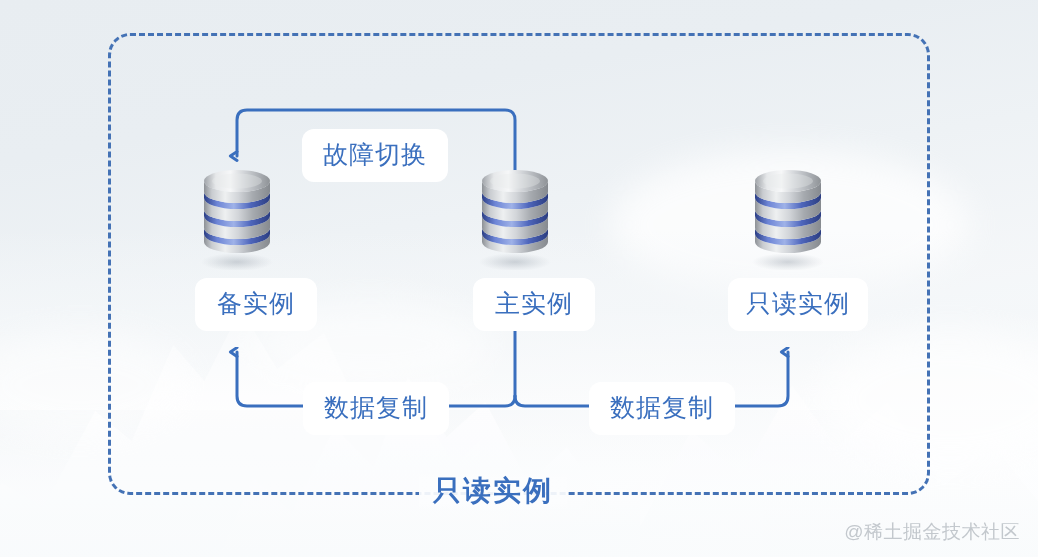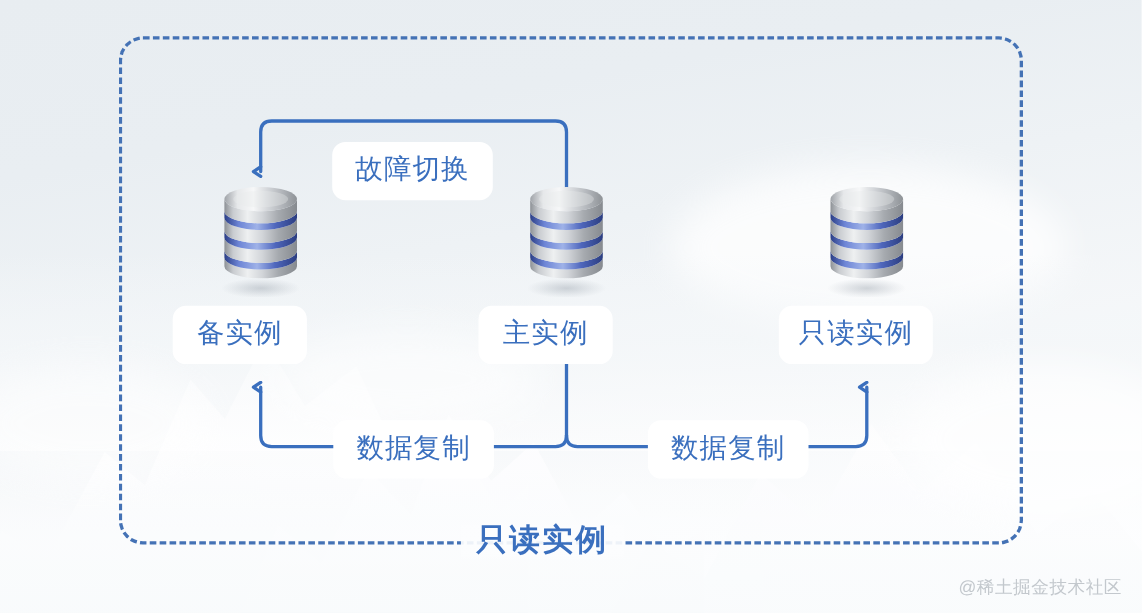--- a/index.html
+++ b/index.html
@@ -83,21 +83,21 @@
   
   #connectors {
     position: absolute;
     inset: 0;
   }
 
   
   .node {
     position: absolute;
     width: 160px;
-    text-align: left;
+    text-align: right;
   }
   .node .db-icon {
     display: block;
     margin: 0 auto 8px auto;
   }
   .node-label {
     display: inline-block;
     background: #ffffff;
     color: #3a6fbe;
     font-size: 25px;
@@ -142,21 +142,21 @@
     padding: 5px 14px;
     background: linear-gradient(180deg, rgba(252,253,254,.0) 0%, rgba(252,253,254,.92) 18%, rgba(252,253,254,.92) 82%, rgba(252,253,254,.0) 100%);
     white-space: nowrap;
   }
 
   
   #watermark {
     position: absolute;
     right: 18px;
     bottom: 12px;
-    font-size: 16px;
+    font-size: 19px;
     color: #c3c8cd;
     letter-spacing: .5px;
     white-space: nowrap;
     margin-top: 37px;
   }
 </style>
 </head>
 <body>
 
 <div id="stage">

